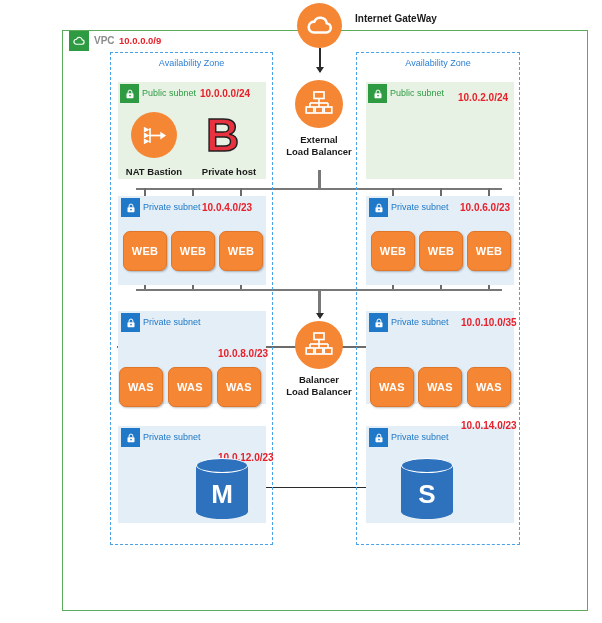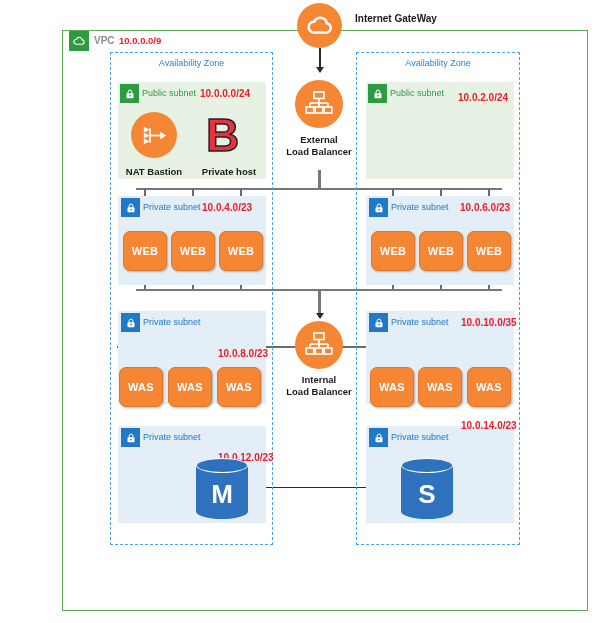--- a/index.html
+++ b/index.html
@@ -347,17 +347,17 @@
         <line x1="7" y1="15" x2="7" y2="19"></line>
         <line x1="16" y1="15" x2="16" y2="19"></line>
         <line x1="25" y1="15" x2="25" y2="19"></line>
         <rect x="3.2" y="19" width="7.6" height="6" fill="#f58634"></rect>
         <rect x="12.2" y="19" width="7.6" height="6" fill="#f58634"></rect>
         <rect x="21.2" y="19" width="7.6" height="6" fill="#f58634"></rect>
       </g>
     </svg>
   </div>
   <div class="circ-label" style="left:279px;top:374px;width:80px;">
-    <span>Internal</span><br>
+    <span>Balancer</span><br>
     <span>Load Balancer</span>
   </div>
 
 </div>
 
 </body></html>

